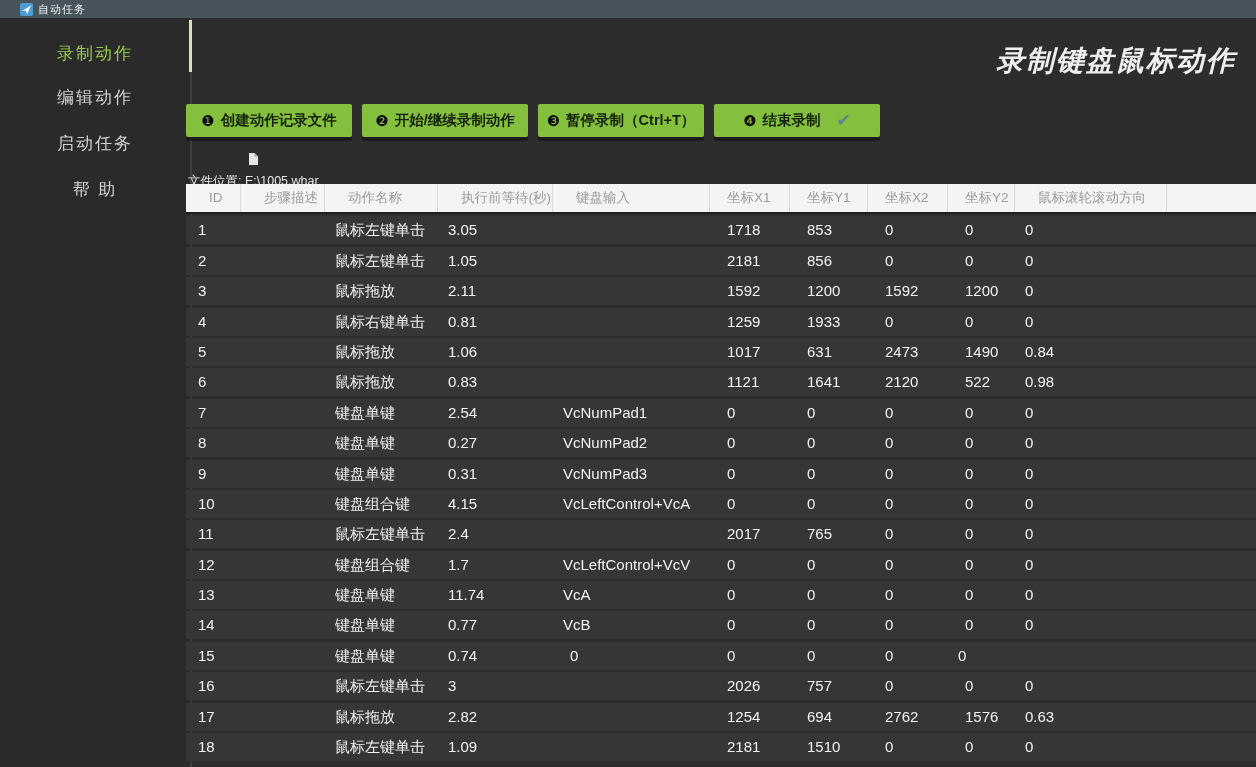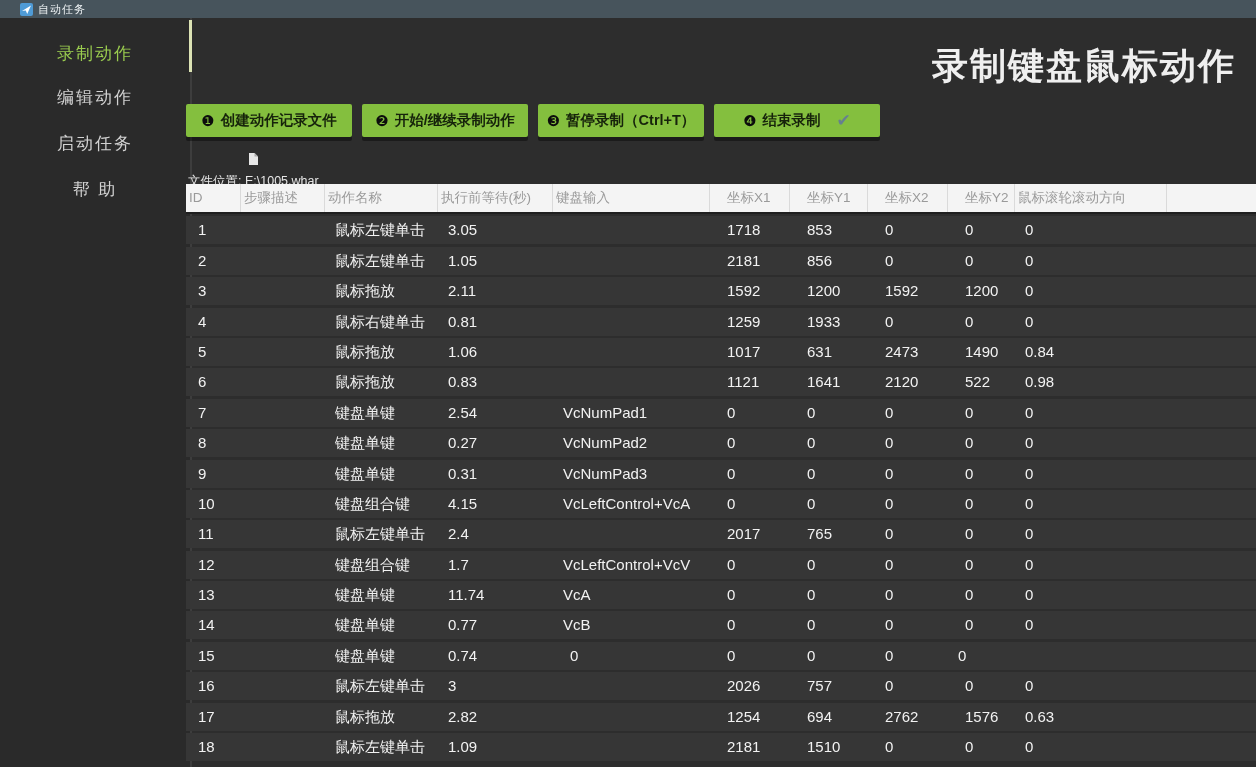--- a/index.html
+++ b/index.html
@@ -36,21 +36,21 @@
     font-size:17px;color:#d2d2d2;letter-spacing:2px;cursor:pointer;
   }
   .side-item.active{color:var(--green-text);}
   .side-indicator{
     position:absolute;top:2px;right:-2px;width:3px;height:52px;
     background:#dce3b4;
   }
   
   .page-title{
     position:absolute;top:42px;right:20px;
-    font-size:36px;font-weight:bold;color:#efefef;letter-spacing:2px;
+    font-size:28px;font-weight:bold;color:#efefef;letter-spacing:2px;font-style:italic;
   }
   .btn-row{
     position:absolute;top:104px;left:186px;
     display:flex;gap:10px;
   }
   .abtn{
     width:166px;height:33px;
     background:var(--green);
     border:none;border-radius:2px;
     box-shadow:0 4px 0 rgba(0,0,0,0.38);
@@ -71,21 +71,21 @@
     overflow:hidden;
   }
   .gridrow{
     display:grid;
     grid-template-columns:55px 84px 113px 115px 157px 80px 78px 80px 67px 152px 160px;
     width:1141px;
   }
   .thead{background:#f4f4f4;height:30px;border-bottom:2px solid #1f1f1f;}
   .th{
     font-size:13.5px;color:#9a9a9a;line-height:28px;
-    padding-left:3px;border-right:1px solid #dadada;
+    padding-left:23px;border-right:1px solid #dadada;
     overflow:hidden;white-space:nowrap;cursor:default;
   }
   .tbody{width:1141px;}
   .tr{
     height:28px;margin-top:2.4px;background:var(--row-bg);
   }
   .td{
     font-size:15px;color:#f2f2f2;line-height:28px;
     padding-left:10px;overflow:hidden;white-space:nowrap;
   }

